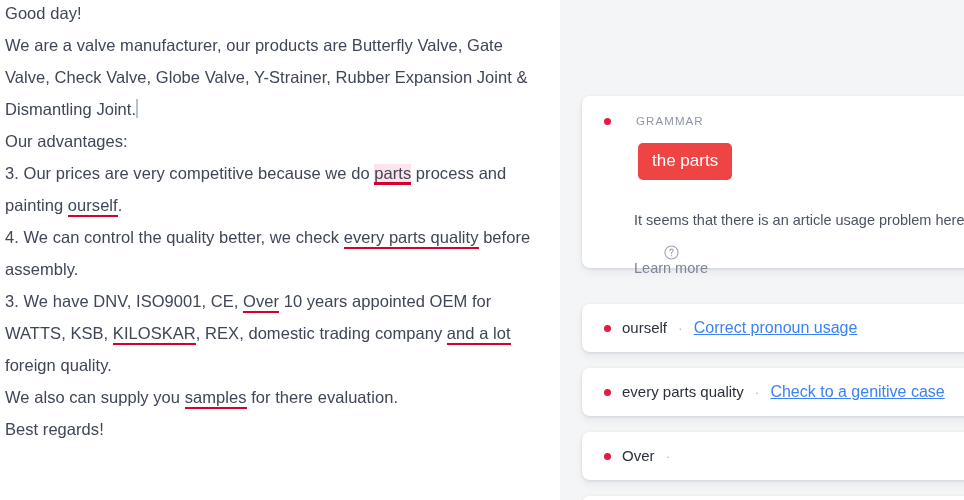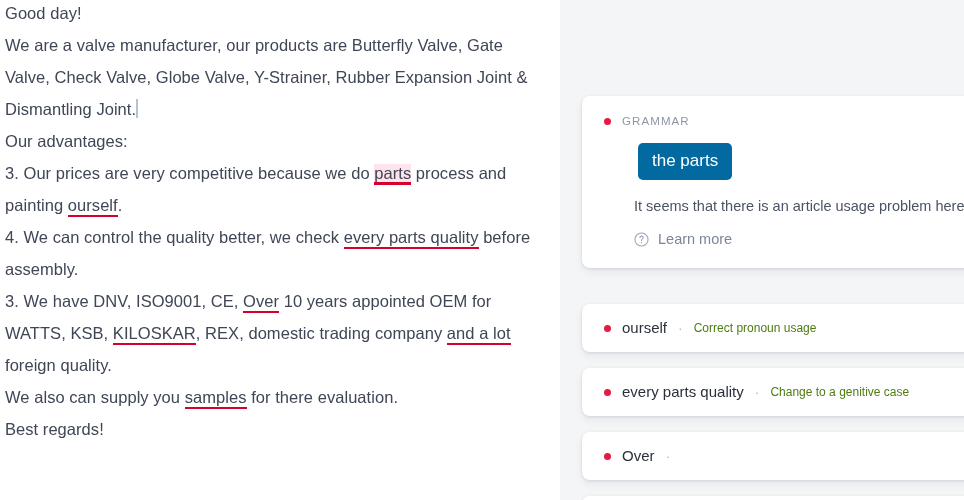--- a/index.html
+++ b/index.html
@@ -95,66 +95,66 @@
   
   #card-grammar {
     top: 96px;
     height: 172px;
     padding: 18px 22px 16px 22px;
   }
 
   .card-kicker {
     display: flex;
     align-items: center;
-    gap: 11px;
+    gap: 25px;
     height: 14px;
   }
   .dot {
     width: 7px;
     height: 7px;
     border-radius: 50%;
     background: #e51b44;
     flex: 0 0 auto;
   }
   .kicker-label {
     font-size: 11.5px;
     letter-spacing: 1.1px;
     color: #8d95a5;
     text-transform: uppercase;
     line-height: 14px;
   }
 
   .suggestion-chip {
     display: inline-block;
-    margin: 15px 0 0 34px;
-    background: #0369a1;
+    margin: 15px 0 14px 34px;
+    background: #ef4444;
     color: #ffffff;
     font-size: 17px;
     line-height: 20px;
     padding: 8px 14px 9px 14px;
     border-radius: 5px;
     cursor: pointer;
     user-select: none;
   }
 
   .card-explanation {
     margin: 17px 0 0 30px;
     font-size: 14.5px;
     line-height: 19px;
     color: #4b5363;
     white-space: nowrap;
   }
 
   .learn-more-row {
     display: flex;
     align-items: center;
-    gap: 9px;
     margin: 15px 0 0 30px;
     cursor: pointer;
     width: max-content;
+    flex-direction: column;
   }
   .q-icon {
     width: 15px;
     height: 15px;
     flex: 0 0 auto;
   }
   .q-icon svg { display: block; }
   .learn-more-label {
     font-size: 14.5px;
     line-height: 16px;
@@ -179,23 +179,24 @@
     font-size: 15px;
     color: #2b303c;
     line-height: 18px;
   }
   .sep {
     font-size: 14px;
     color: #b3bac6;
     line-height: 18px;
   }
   .collapsed-desc {
-    font-size: 12px;
-    color: #4d7c0f;
+    font-size: 16px;
+    color: #3b82f6;
     line-height: 18px;
+    text-decoration: underline;
   }
 
   #card-ourself   { top: 304px; }
   #card-every     { top: 368px; }
   #card-over      { top: 432px; }
   #card-partial   { top: 496px; height: 48px; }
 </style>
 </head>
 <body>
 
@@ -245,21 +246,21 @@
         <span class="sep">·</span>
         <span class="collapsed-desc">Correct pronoun usage</span>
       </div>
     </div>
 
     <div class="card card-collapsed" id="card-every">
       <div class="collapsed-inner">
         <span class="dot"></span>
         <span class="collapsed-term">every parts quality</span>
         <span class="sep">·</span>
-        <span class="collapsed-desc">Change to a genitive case</span>
+        <span class="collapsed-desc">Check to a genitive case</span>
       </div>
     </div>
 
     <div class="card card-collapsed" id="card-over">
       <div class="collapsed-inner">
         <span class="dot"></span>
         <span class="collapsed-term">Over</span>
         <span class="sep">·</span>
       </div>
     </div>

